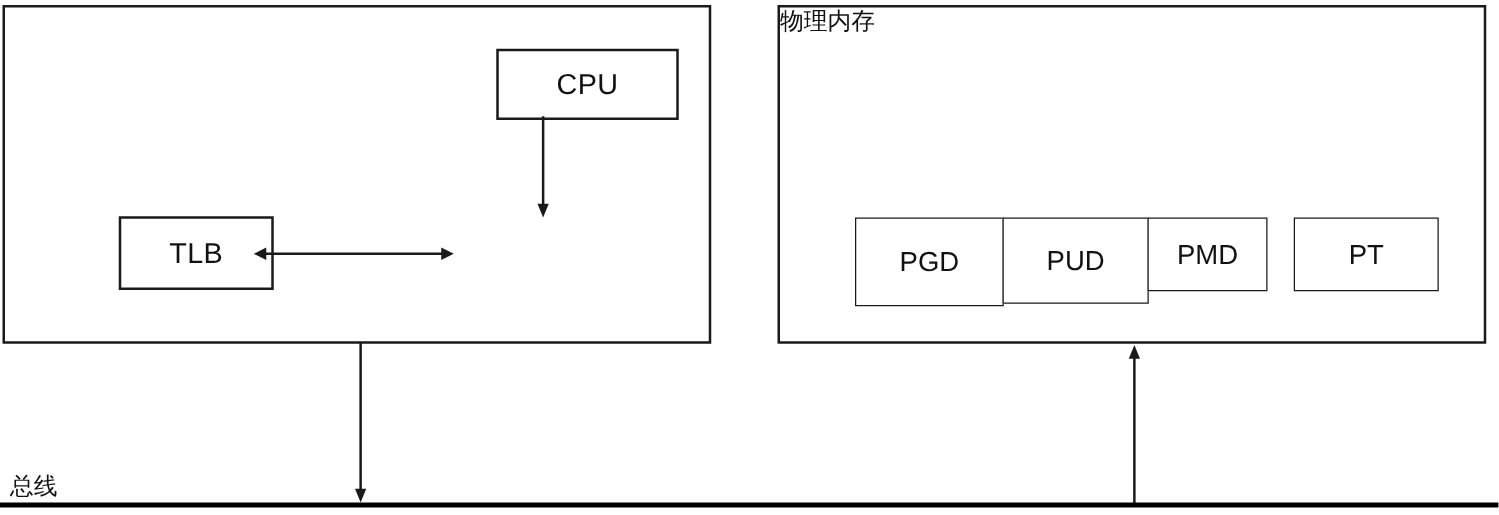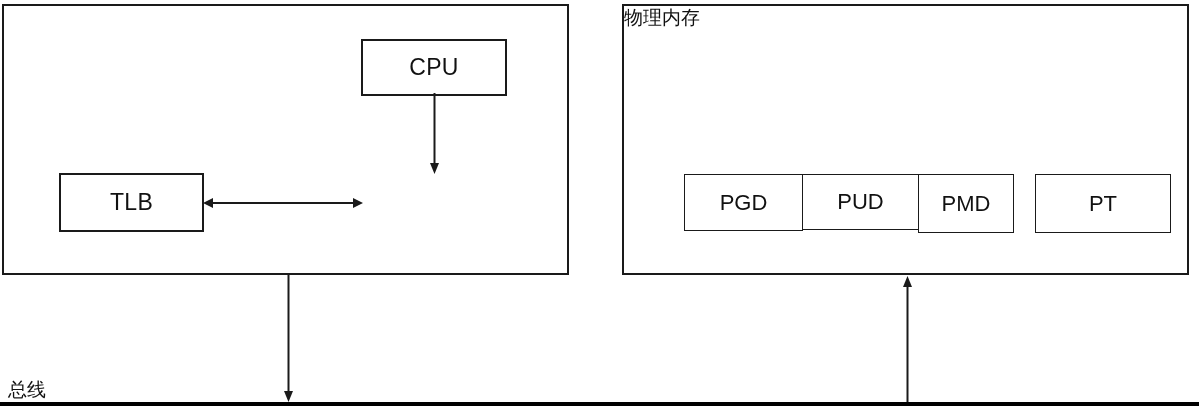--- a/index.html
+++ b/index.html
@@ -25,20 +25,21 @@
     position: absolute;
     box-sizing: border-box;
     border: 2px solid #1a1a1a;
     background: #ffffff;
     display: flex;
     align-items: center;
     justify-content: center;
     color: #111111;
     font-size: 23px;
     letter-spacing: 0.3px;
+    margin-left: 36px;
   }
   .cell {
     position: absolute;
     box-sizing: border-box;
     border: 1px solid #1a1a1a;
     background: #ffffff;
     display: flex;
     align-items: center;
     justify-content: center;
     color: #111111;
@@ -66,50 +67,50 @@
 <body>
 
 <div id="canvas">
 
   <div class="box" style="left:2px; top:4px; width:567px; height:271px;"></div>
 
   <div class="node" style="left:361px; top:39px; width:146px; height:57px;">
     <span>CPU</span>
   </div>
 
-  <div class="node" style="left:59px; top:173px; width:145px; height:59px;">
+  <div class="node" style="left:59px; top:173px; width:124px; height:59px;">
     <span>TLB</span>
   </div>
 
 
   <svg class="arrow-svg" style="left:425px; top:93px;" width="20" height="84" viewBox="0 0 20 84">
     <line x1="9.5" y1="0" x2="9.5" y2="74" stroke="#1a1a1a" stroke-width="2"></line>
     <polygon points="9.5,81 5,70 14,70" fill="#1a1a1a"></polygon>
   </svg>
 
   <svg class="arrow-svg" style="left:202px; top:194px;" width="162" height="18" viewBox="0 0 162 18">
     <line x1="7" y1="9" x2="155" y2="9" stroke="#1a1a1a" stroke-width="2"></line>
     <polygon points="1,9 11,4 11,14" fill="#1a1a1a"></polygon>
     <polygon points="161,9 151,4 151,14" fill="#1a1a1a"></polygon>
   </svg>
 
   <div class="box" style="left:622px; top:4px; width:567px; height:271px;"></div>
 
   <div class="label" style="left:624px; top:8px;">物理内存</div>
 
-  <div class="cell" style="left:684px; top:174px; width:119px; height:57px;">
+  <div class="cell" style="left:684px; top:174px; width:119px; height:71px;">
     <span>PGD</span>
   </div>
-  <div class="cell" style="left:802px; top:174px; width:117px; height:56px;">
+  <div class="cell" style="left:802px; top:174px; width:117px; height:69px;">
     <span>PUD</span>
   </div>
   <div class="cell" style="left:918px; top:174px; width:96px; height:59px;">
     <span>PMD</span>
   </div>
-  <div class="cell" style="left:1035px; top:174px; width:136px; height:59px;">
+  <div class="cell" style="left:1035px; top:174px; width:116px; height:59px;">
     <span>PT</span>
   </div>
 
   <svg class="arrow-svg" style="left:279px; top:274px;" width="20" height="130" viewBox="0 0 20 130">
     <line x1="9.5" y1="0" x2="9.5" y2="120" stroke="#1a1a1a" stroke-width="2"></line>
     <polygon points="9.5,128 5,117 14,117" fill="#1a1a1a"></polygon>
   </svg>
 
   <svg class="arrow-svg" style="left:898px; top:275px;" width="20" height="130" viewBox="0 0 20 130">
     <line x1="9.5" y1="130" x2="9.5" y2="8" stroke="#1a1a1a" stroke-width="2"></line>

